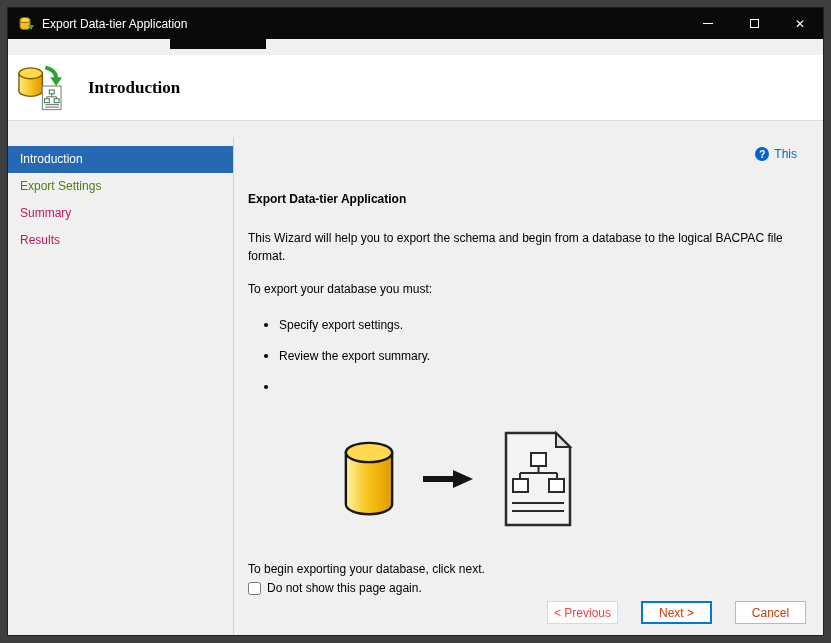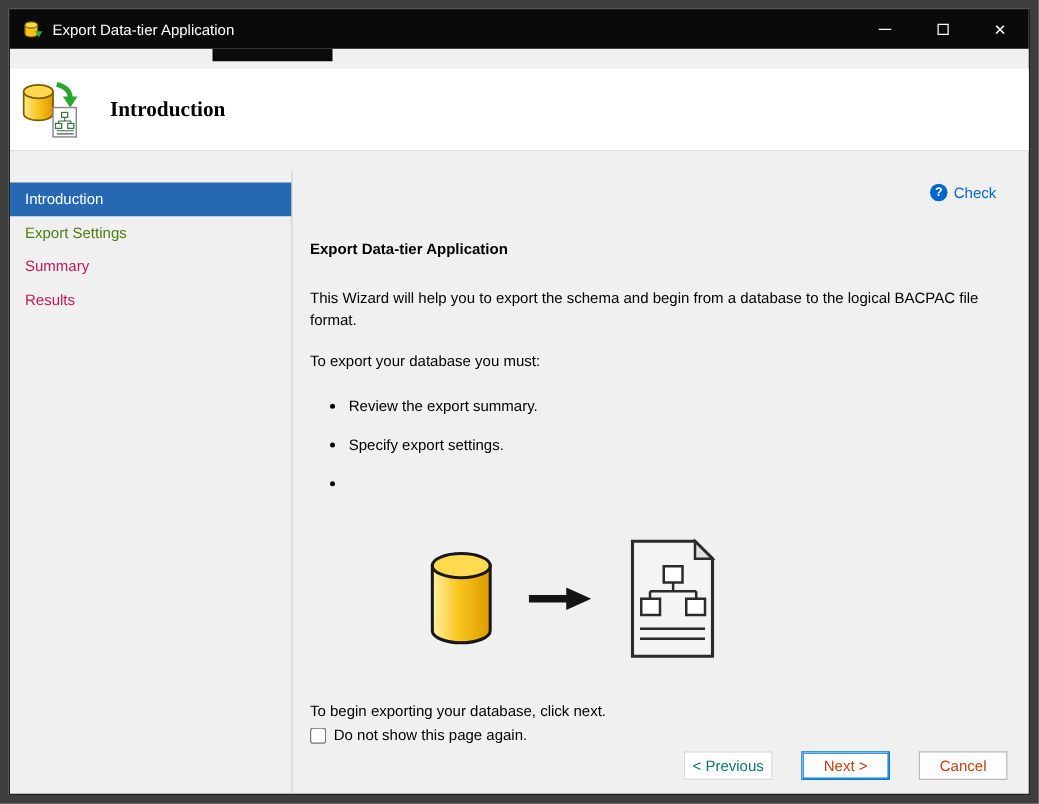--- a/index.html
+++ b/index.html
@@ -58,21 +58,21 @@
   .bullet-dot { width:4px; height:4px; border-radius:50%; background:#000; margin-right:11px; flex:0 0 4px; }
   .graphic { position:absolute; left:108px; top:292px; display:flex; align-items:center; gap:27px; }
   .footer-note { position:absolute; left:14px; top:425px; }
   .checkbox-row { position:absolute; left:14px; top:444px; display:flex; align-items:center; gap:6px; }
   .checkbox { width:13px; height:13px; accent-color:#0066cc; margin:0; }
   .actions { position:absolute; right:17px; bottom:11px; display:flex; gap:23px; }
   .btn {
     width:71px; height:23px; background:#fdfdfd; border:1px solid #b9b9b9;
     font-size:12px; font-family:inherit; color:#c2410c; cursor:default;
   }
-  .btn:disabled { color:#0f766e; border-color:#dadada; }
+  .btn:disabled { color:#ef4444; border-color:#dadada; }
   .btn.primary { border:1px solid #0078d4; box-shadow: inset 0 0 0 1px #0078d4; }
 </style>
 </head>
 <body>
 
 <div class="window">
 
   <div class="titlebar">
     <span class="titlebar-icon">
       <svg viewBox="0 0 16 16" width="16" height="16">
@@ -125,37 +125,37 @@
       <div class="nav-item active">Introduction</div>
       <div class="nav-item link">Export Settings</div>
       <div class="nav-item disabled">Summary</div>
       <div class="nav-item disabled">Results</div>
     </div>
 
     <div class="main">
 
       <div class="help">
         <span class="help-icon">?</span>
-        <span>Check</span>
+        <span>This</span>
       </div>
 
       <div class="content-heading">Export Data-tier Application</div>
 
       <div class="intro-text">This Wizard will help you to export the schema and begin from a database to the logical BACPAC file format.</div>
 
       <div class="req-intro">To export your database you must:</div>
 
       <div class="bullets">
         <div class="bullet-row">
           <span class="bullet-dot"></span>
-          <span>Review the export summary.</span>
+          <span>Specify export settings.</span>
         </div>
         <div class="bullet-row">
           <span class="bullet-dot"></span>
-          <span>Specify export settings.</span>
+          <span>Review the export summary.</span>
         </div>
         <div class="bullet-row">
           <span class="bullet-dot"></span>
         </div>
       </div>
 
       <div class="graphic">
         <svg viewBox="0 0 56 80" width="54" height="79">
           <defs>
             <linearGradient id="cyl" x1="0" y1="0" x2="1" y2="0">

